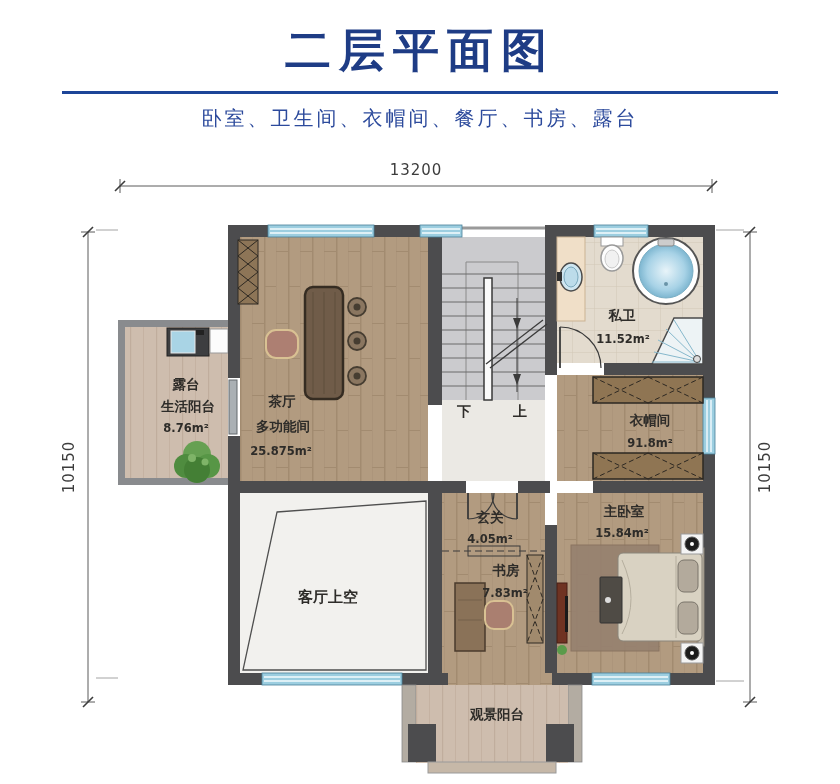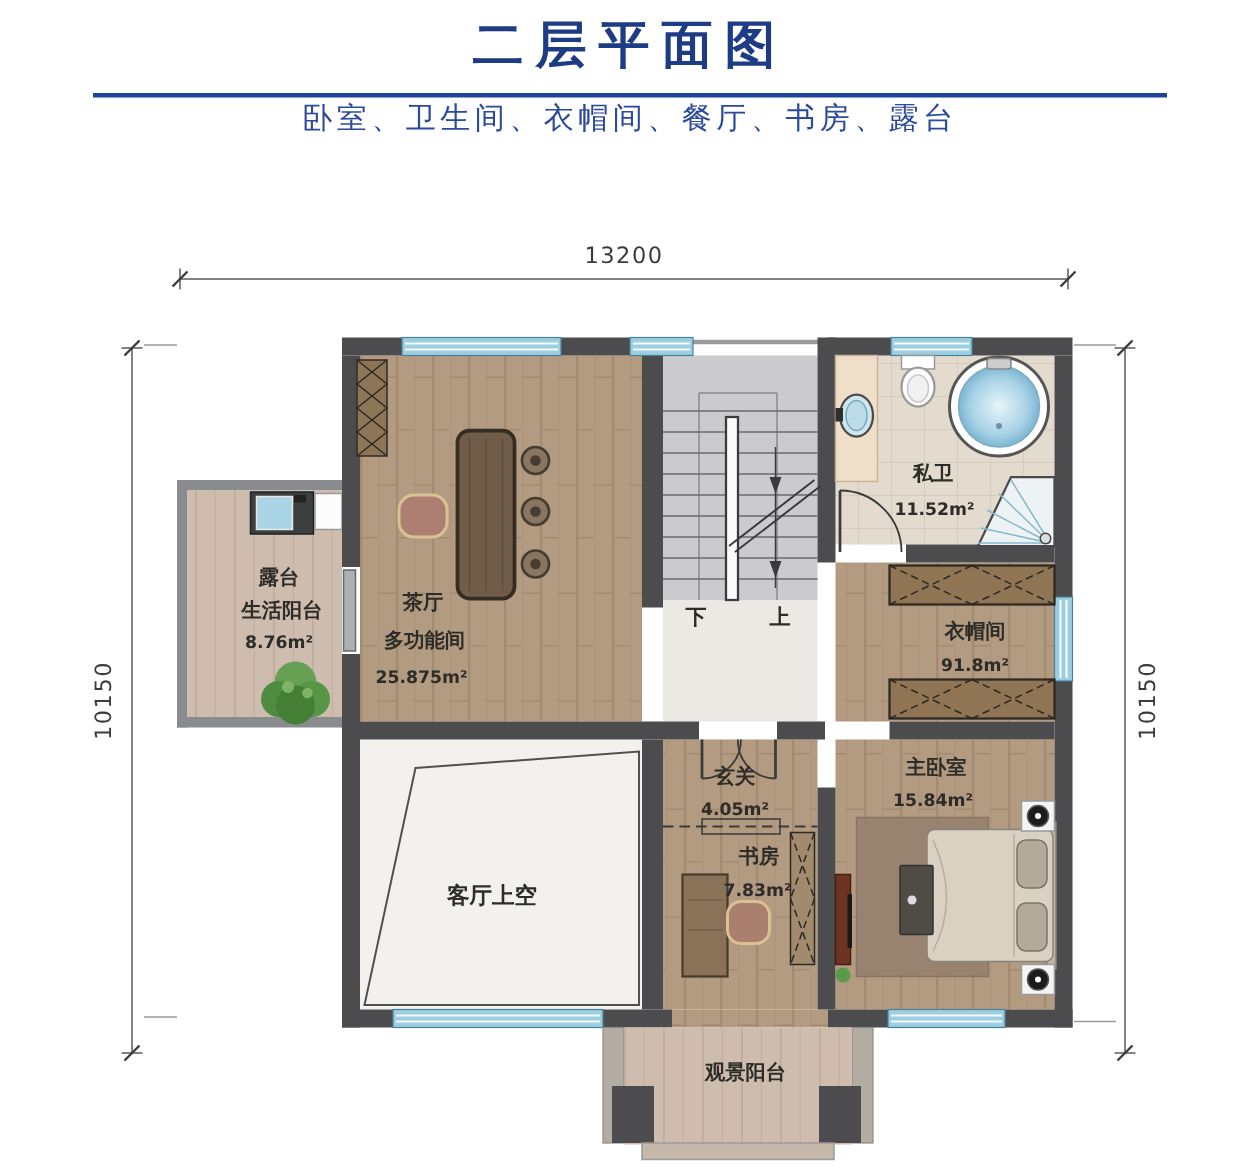--- a/index.html
+++ b/index.html
@@ -1,22 +1,22 @@
 <!DOCTYPE html>
 <html style="--title-blue: #1e3c85; --divider-blue: #1d4598; --subtitle-blue: #2c4a9c;"><head>
 <meta charset="utf-8">
 <style>
   html,body{margin:0;padding:0;background:#ffffff;}
   .page{position:relative;width:840px;height:784px;background:#fff;overflow:hidden;
         font-family:"DejaVu Sans","Liberation Sans",sans-serif;}
   .header{position:absolute;top:0;left:0;width:100%;z-index:5;text-align:center;}
-  .title{margin:0;padding-top:7px;font-size:34px;font-weight:700;letter-spacing:8px;
+  .title{margin:0;padding-top:20px;font-size:46px;font-weight:700;letter-spacing:8px;
          color:var(--title-blue,#1e3c85);}
   .divider{margin:9px 62px 0 62px;height:3px;background:var(--divider-blue,#1d4598);}
-  .subtitle{font-size:20px;letter-spacing:3px;color:var(--subtitle-blue,#2c4a9c);}
+  .subtitle{margin-top:11px;font-size:20px;letter-spacing:3px;color:var(--subtitle-blue,#2c4a9c);}
   svg{position:absolute;left:0;top:0;}
   .wall{fill:#4c4c4e;}
   .dimline{stroke:#5a5a5a;stroke-width:1;}
   .dimtick{stroke:#3c3c3c;stroke-width:1.6;}
   .ext{stroke:#9a9a9a;stroke-width:0.9;}
   text{font-family:"DejaVu Sans","Liberation Sans",sans-serif;}
   .dim{font-size:15px;fill:#3c3c3c;letter-spacing:1px;text-anchor:middle;}
   .rname{font-size:13.5px;fill:#2e2c29;font-weight:600;text-anchor:middle;}
   .rarea{font-size:11.5px;fill:#2e2c29;font-weight:600;text-anchor:middle;}
   .stairlbl{font-size:14px;fill:#2e2c29;font-weight:700;text-anchor:middle;}

